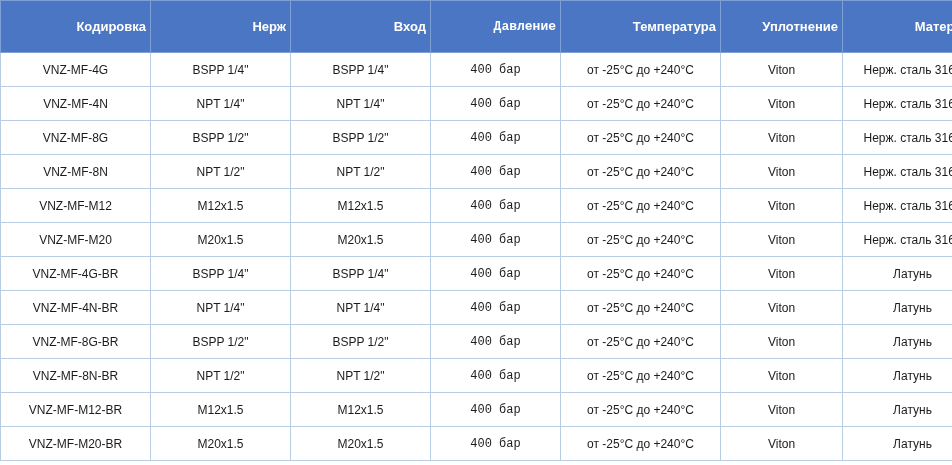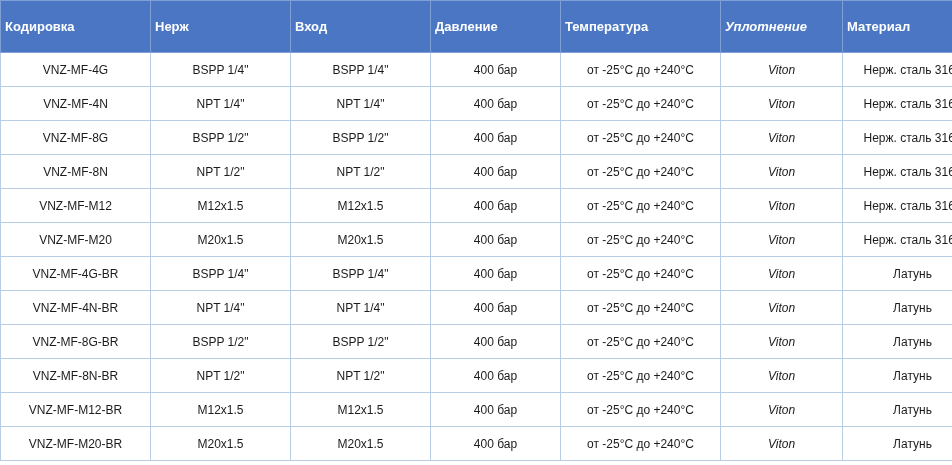--- a/index.html
+++ b/index.html
@@ -17,21 +17,21 @@
     border-collapse: collapse;
     width: 952px;
     table-layout: fixed;
   }
   .spec-table th {
     background: #4a76c4;
     color: #ffffff;
     font-size: 13px;
     font-weight: bold;
     height: 52px;
-    text-align: left;
+    text-align: right;
     vertical-align: middle;
     border: 1px solid #7fa0d4;
     padding: 0 4px;
     box-sizing: border-box;
   }
   .spec-table td {
     background: #ffffff;
     color: #1b1b1b;
     font-size: 12px;
     height: 34px;
@@ -41,23 +41,23 @@
     padding: 0 4px;
     box-sizing: border-box;
     white-space: nowrap;
   }
   .spec-table td.code-cell {
     font-weight: normal;
   }
   .col-0 { width: 150px; }
   .col-1 { width: 140px; }
   .col-2 { width: 140px; }
-  .col-3 { width: 130px; }
+  .col-3 { width: 130px; font-family: Liberation Mono, monospace; }
   .col-4 { width: 160px; }
-  .col-5 { width: 122px; font-style: italic; }
+  .col-5 { width: 122px; }
   .col-6 { width: 140px; }
 </style>
 </head>
 <body>
 
 <table class="spec-table">
   <thead>
     <tr id="header-row">
         <th class="col-0">Кодировка</th>
         <th class="col-1">Нерж</th>

